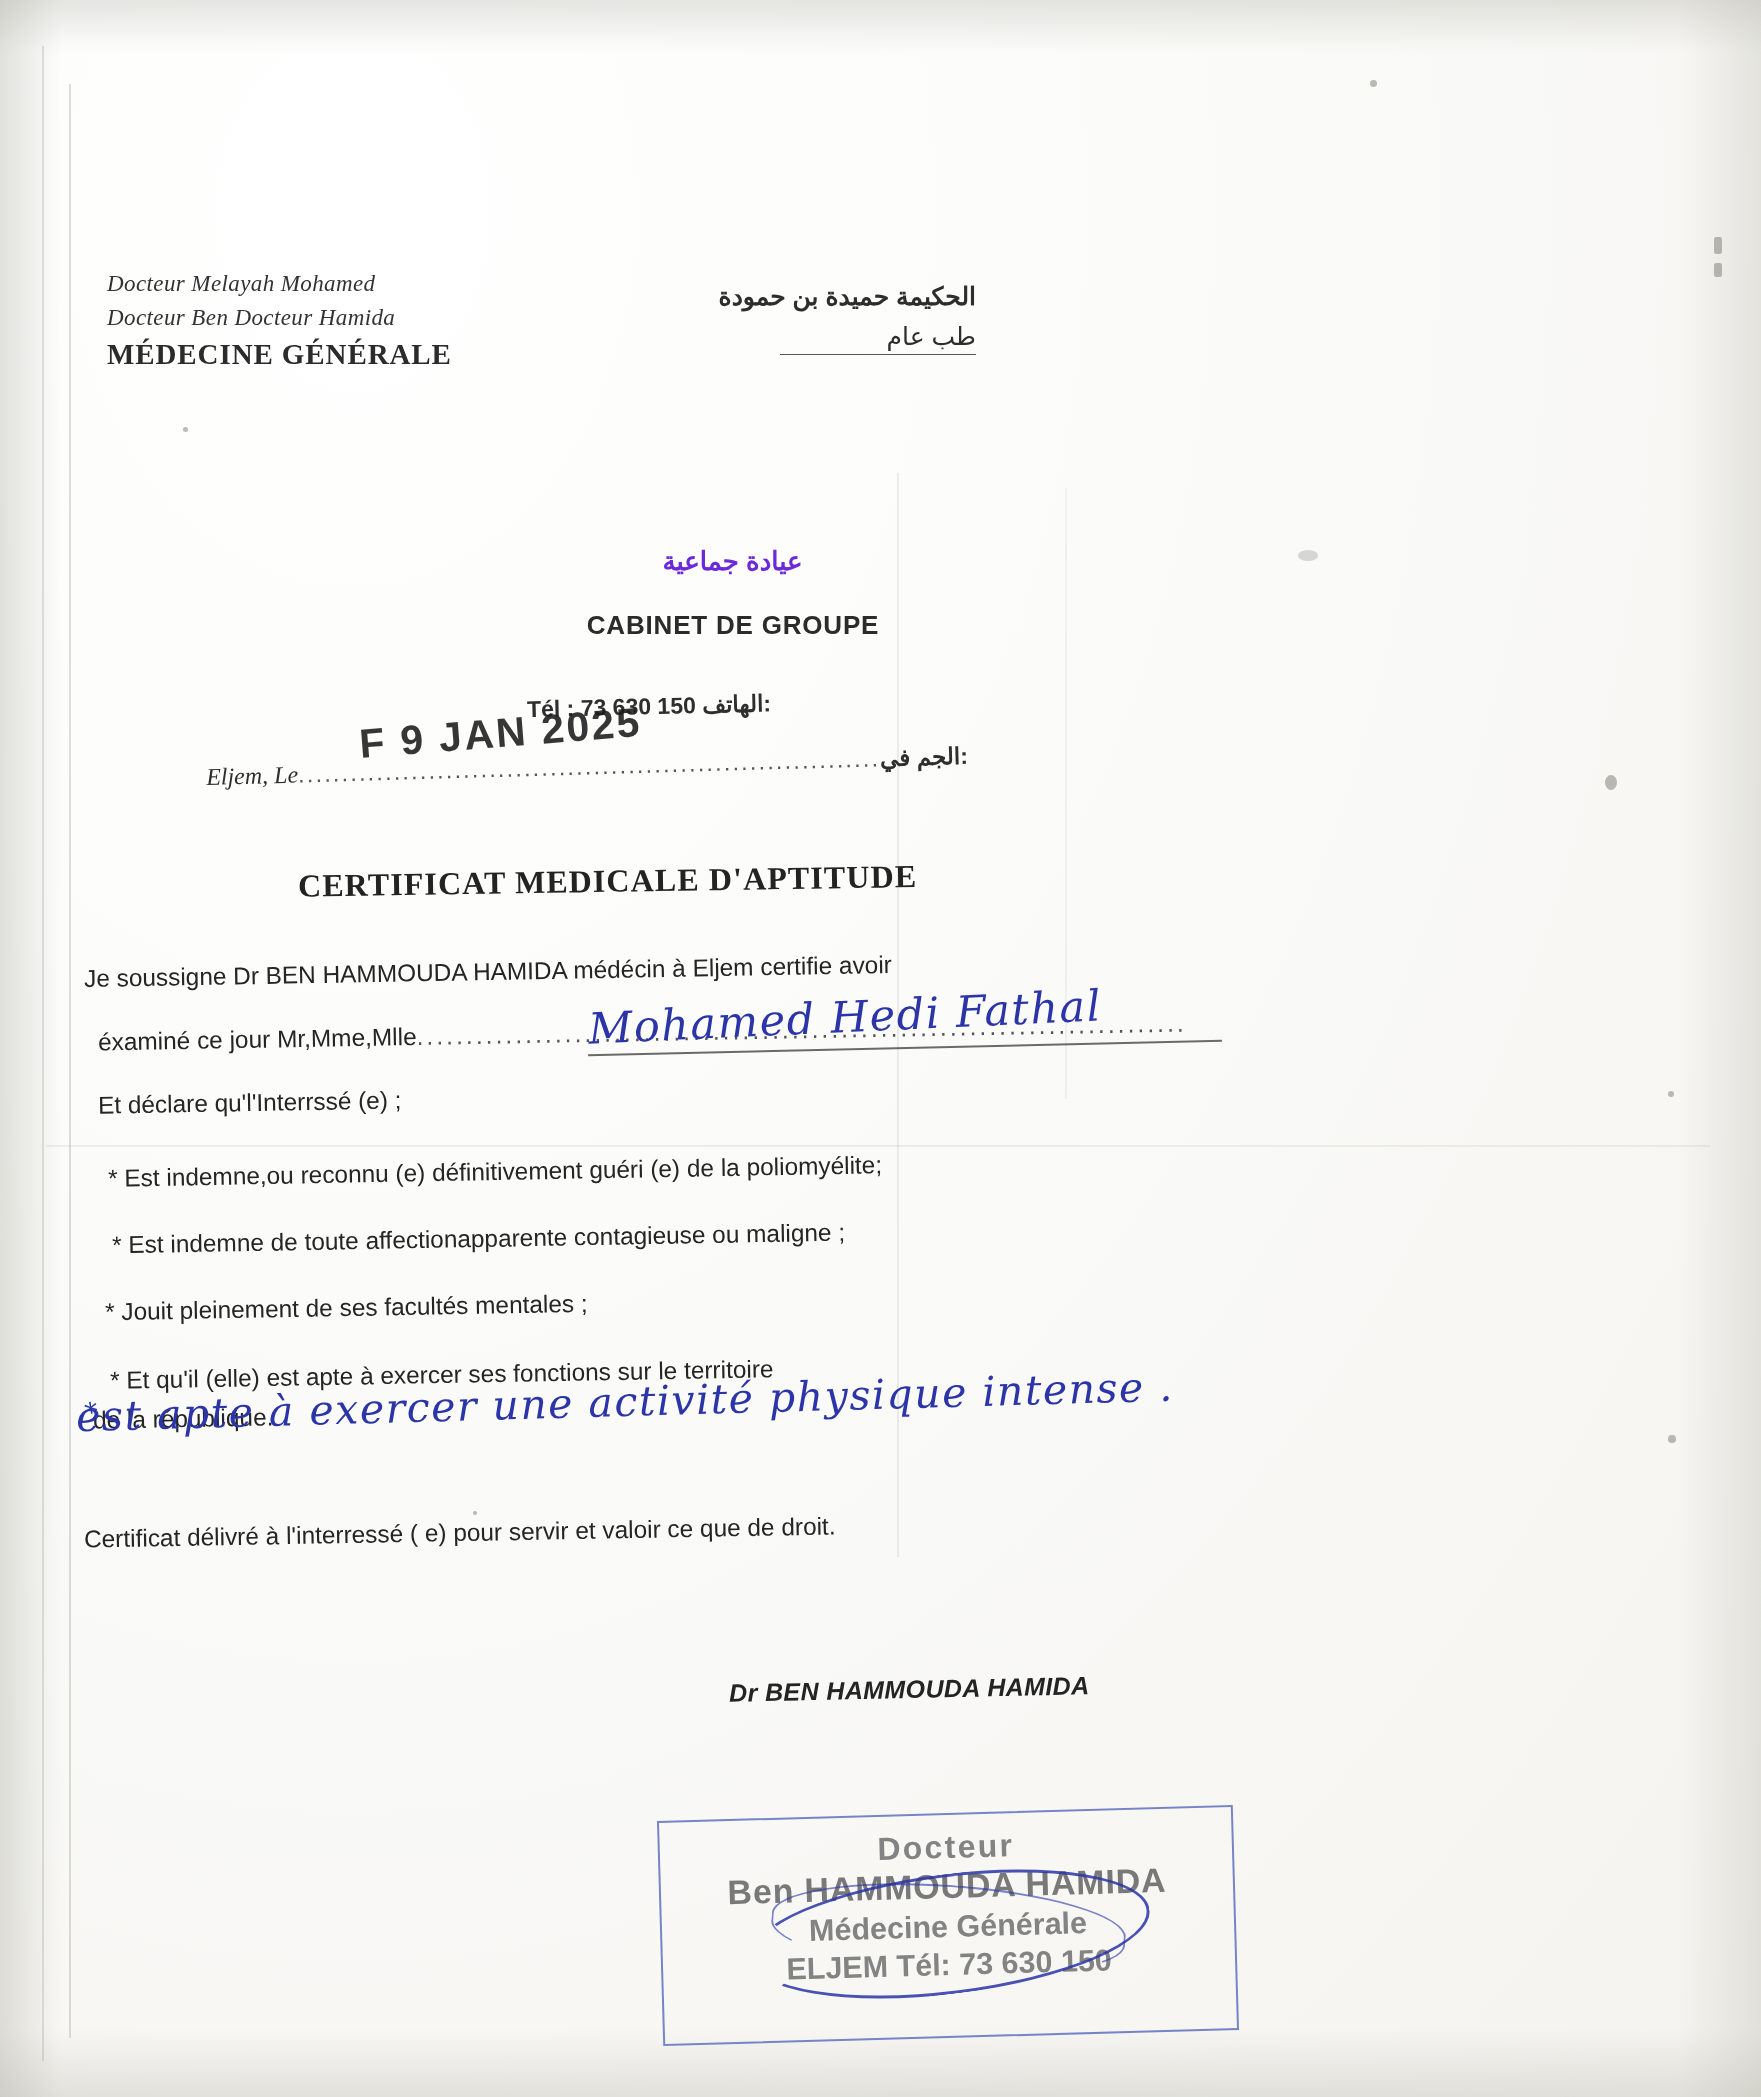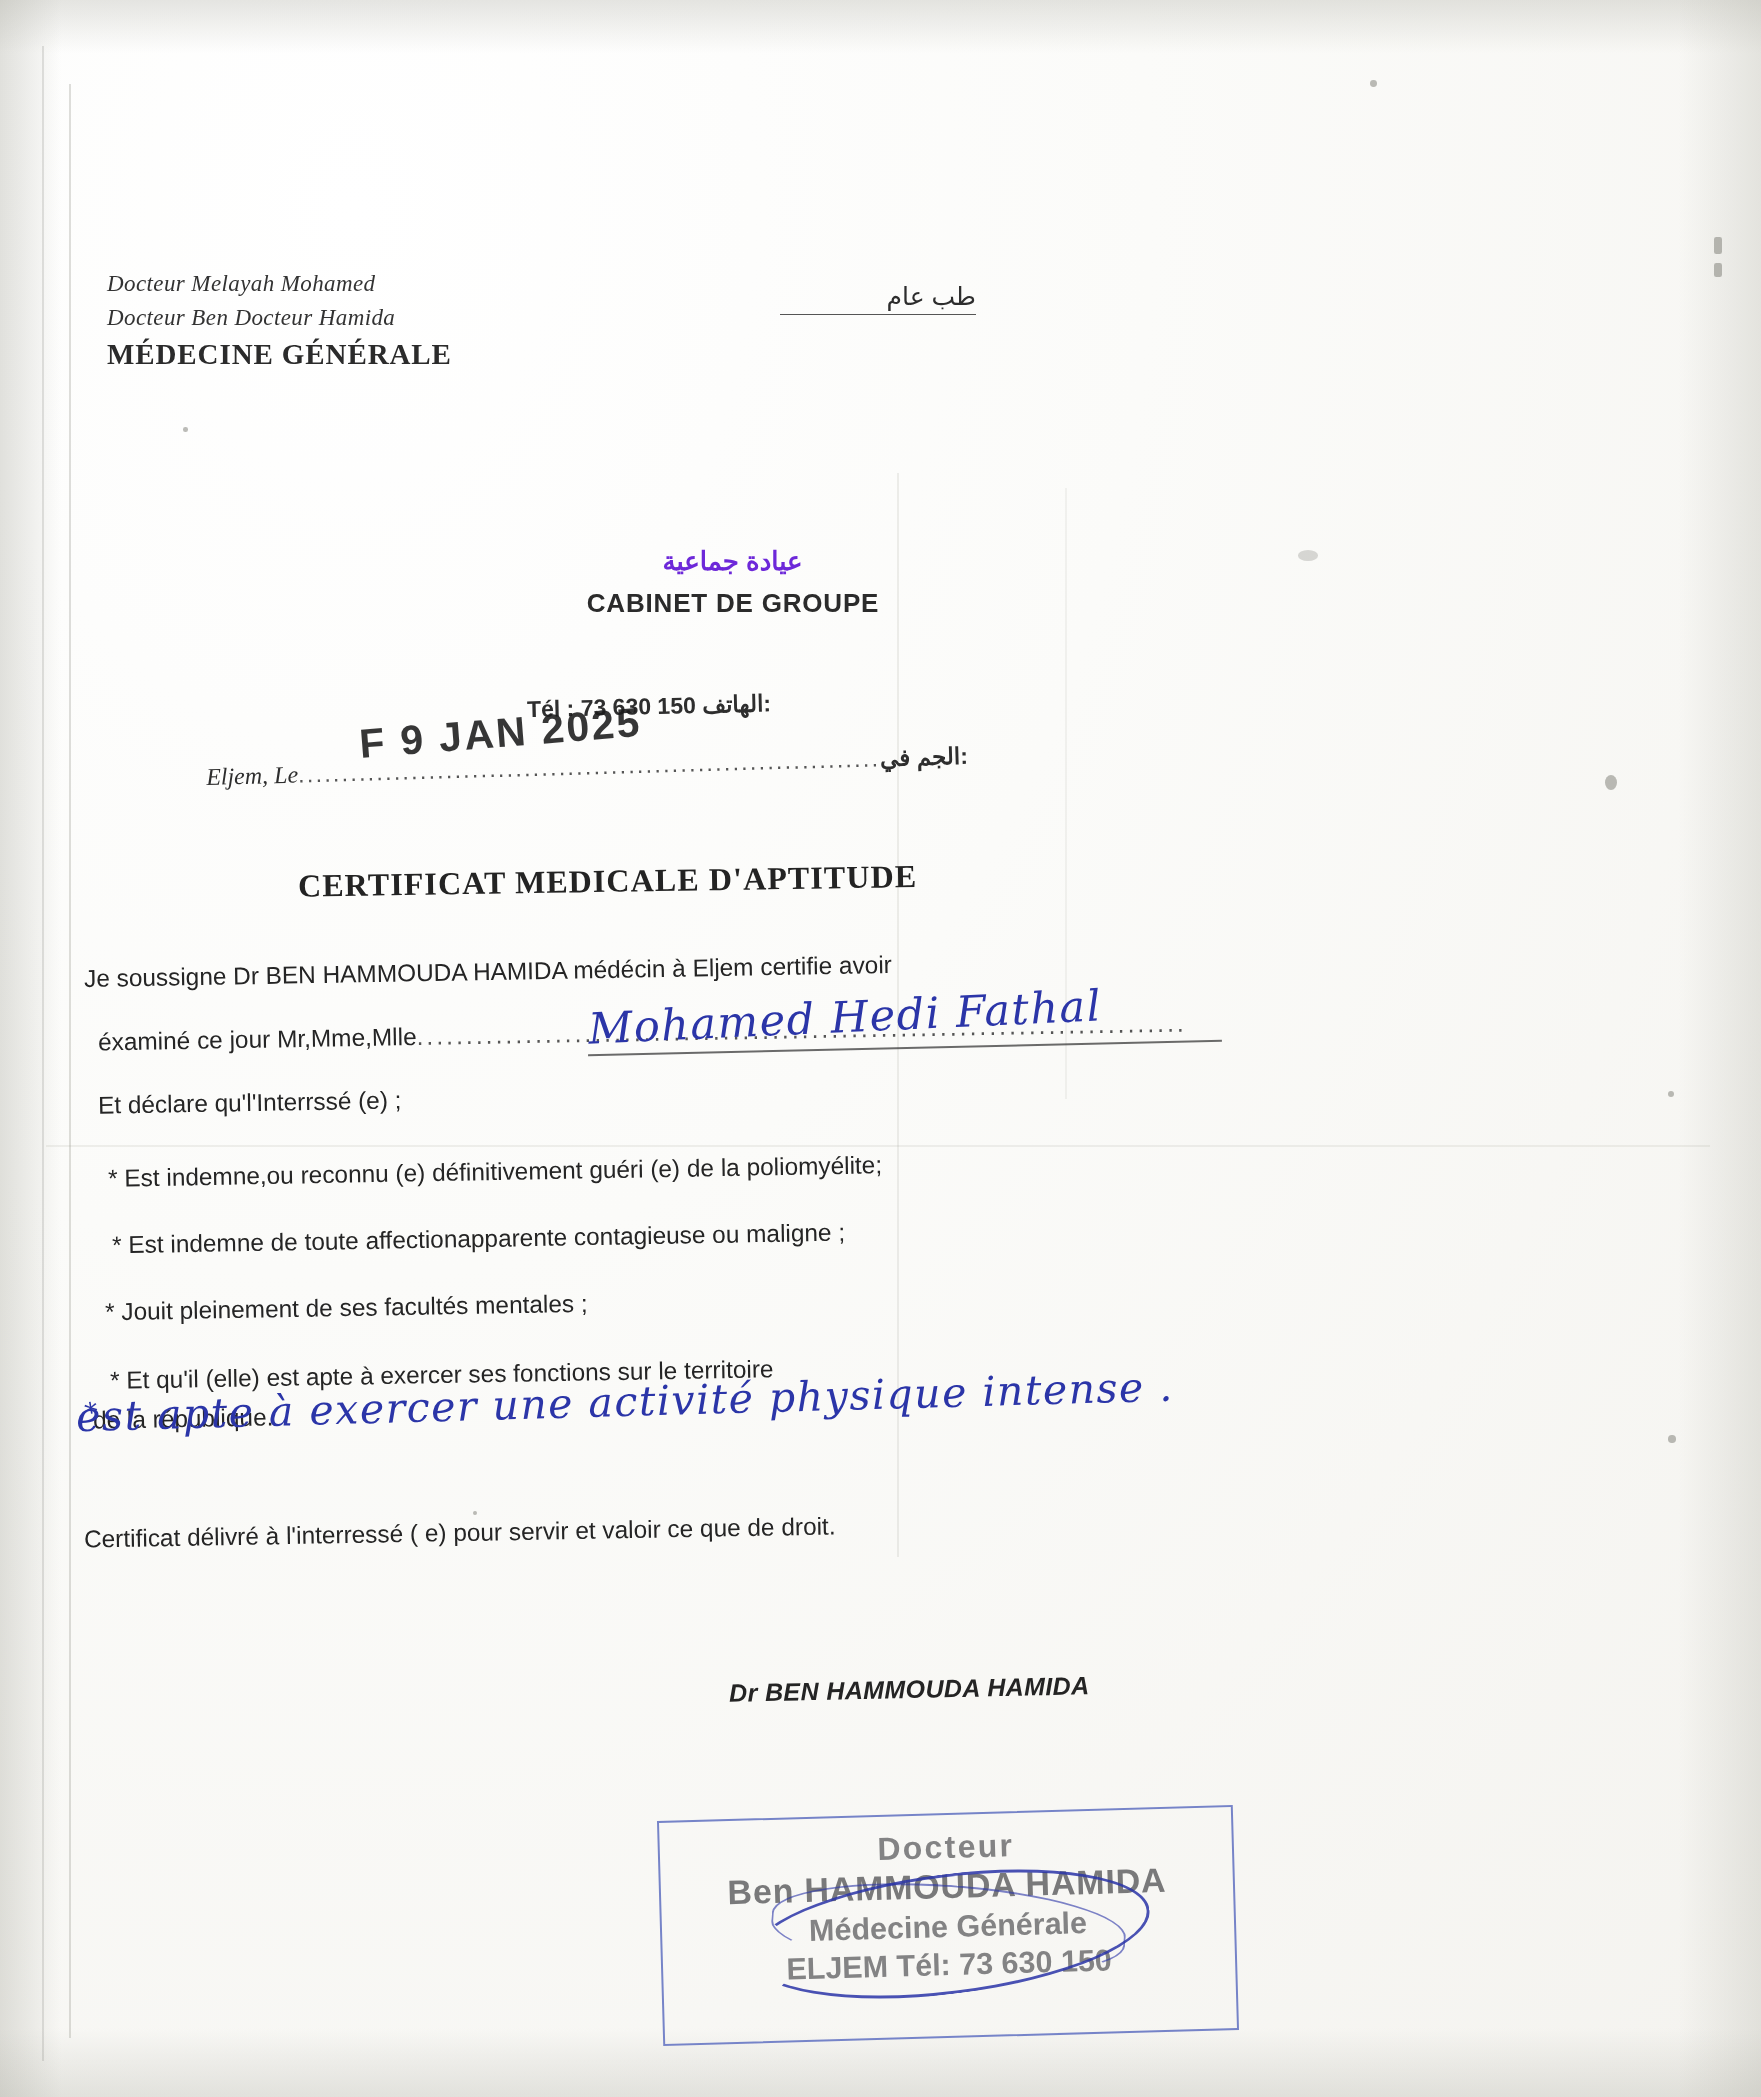--- a/index.html
+++ b/index.html
@@ -68,21 +68,21 @@
     border-bottom:1.5px solid #555;display:inline-block;padding-bottom:3.1px;
     padding-left:107px;
   }
 
   
   .cab-ar{
     position:absolute;left:534px;top:546px;width:397px;text-align:center;
     font-size:26px;letter-spacing:9.2px;color:#6d28d9;font-weight:bold;direction:rtl;
   }
   .cab-fr{
-    position:absolute;left:527px;top:588px;width:412px;text-align:center;
+    position:absolute;left:527px;top:610px;width:412px;text-align:center;
     font-size:26px;font-weight:bold;letter-spacing:0.8px;color:#2b2b2b;
   }
   .tel{
     position:absolute;left:527px;top:691px;width:427px;
     font-size:23px;color:#2e2e2e;font-weight:bold;
     transform:rotate(-1.4deg);
   }
   .tel .ar{letter-spacing:2.3px;}
 
   
@@ -223,20 +223,21 @@
 
 <div class="doc">
 
   <div class="hdr-fr">
     <div class="line1">Docteur  Melayah Mohamed</div>
     <div class="line2">Docteur  Ben Docteur Hamida</div>
     <div class="line3">MÉDECINE GÉNÉRALE</div>
   </div>
 
   <div class="hdr-ar">
+    <div class="ar2">الحكيمة حميدة بن حمودة</div>
     <div class="ar3">طب عام</div>
   </div>
 
   <div class="cab-ar">عيادة جماعية</div>
   <div class="cab-fr">CABINET DE GROUPE</div>
 
   <div class="tel">
     <span>Tél :</span>
     <span>73 630  150</span>
     <span class="ar">الهاتف:</span>

